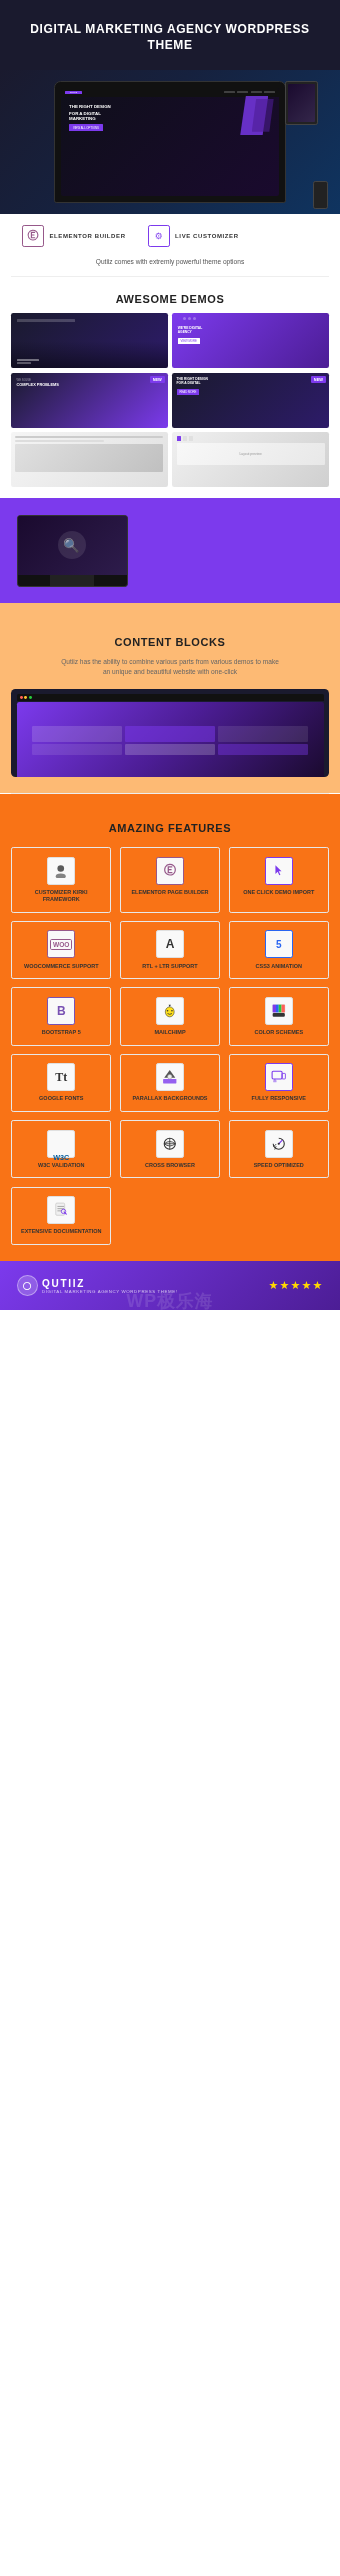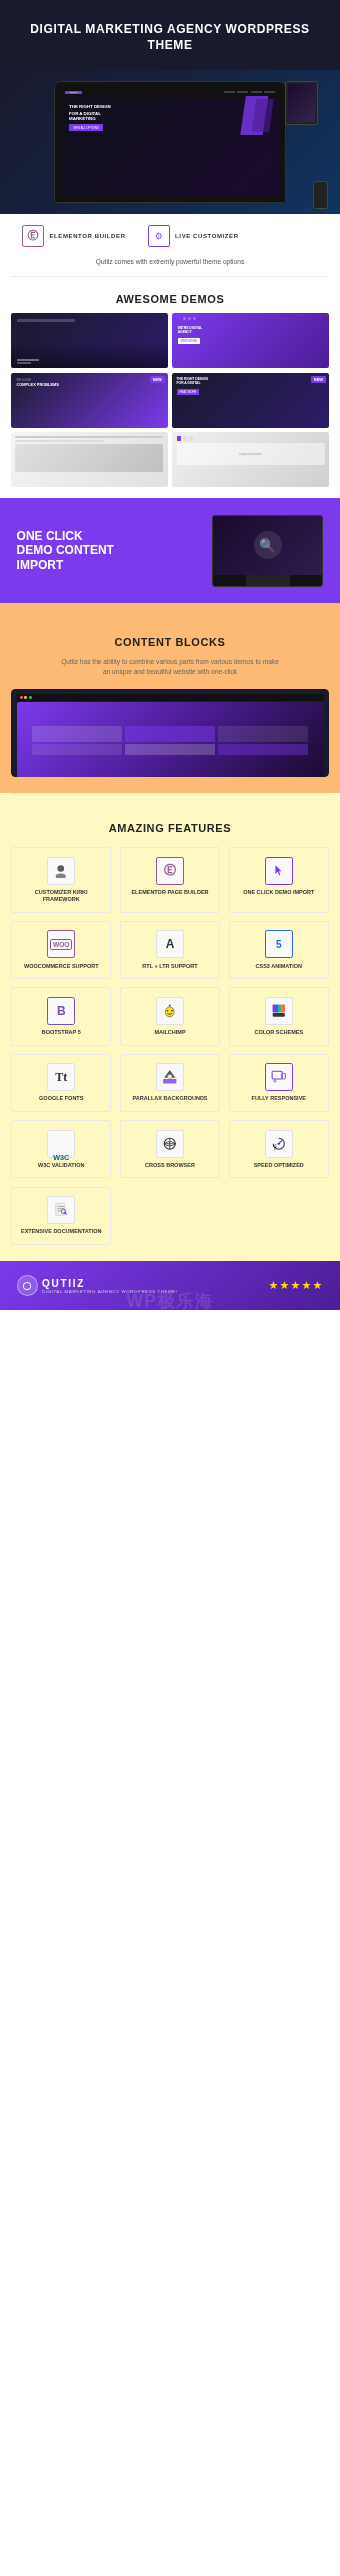--- a/index.html
+++ b/index.html
@@ -276,21 +276,21 @@
       background: linear-gradient(135deg, #7c3aed 0%, #4c1d95 50%, #1a0a2e 100%);
       height: 100%;
       border-radius: 2.2px;
       display: flex;
       align-items: center;
       justify-content: center;
     }
 
     
     .features-section {
-      background: #fef9c3;
+      background: #f97316;
       padding: 11px;
     }
     .features-grid {
       display: grid;
       grid-template-columns: repeat(3, 1fr);
       gap: 8.3px;
       padding: 5.5px 0;
     }
     .feature-item {
       display: flex;
@@ -475,27 +475,20 @@
         </div>
         <div style="height:22px;background:linear-gradient(135deg,#f8f8f8,#e8e8e8);border-radius:1.1px;display:flex;align-items:center;justify-content:center;">
           <div style="font-size:3.3px;color:#999;text-align:center;">Layout preview</div>
         </div>
       </div>
     </div>
   </div>
 </div>
 
 <div class="one-click-banner">
-  <div style="flex:1;">
-    <div class="one-click-text">
-      <span>ONE CLICK</span><br>
-      <span>DEMO CONTENT</span><br>
-      <span>IMPORT</span>
-    </div>
-  </div>
   <div style="position:relative;flex-shrink:0;">
     <div class="one-click-monitor">
       <div class="one-click-monitor-screen">
         <div class="magnify-icon-circle">🔍</div>
       </div>
       <div class="one-click-monitor-stand"></div>
     </div>
   </div>
 </div>
 

